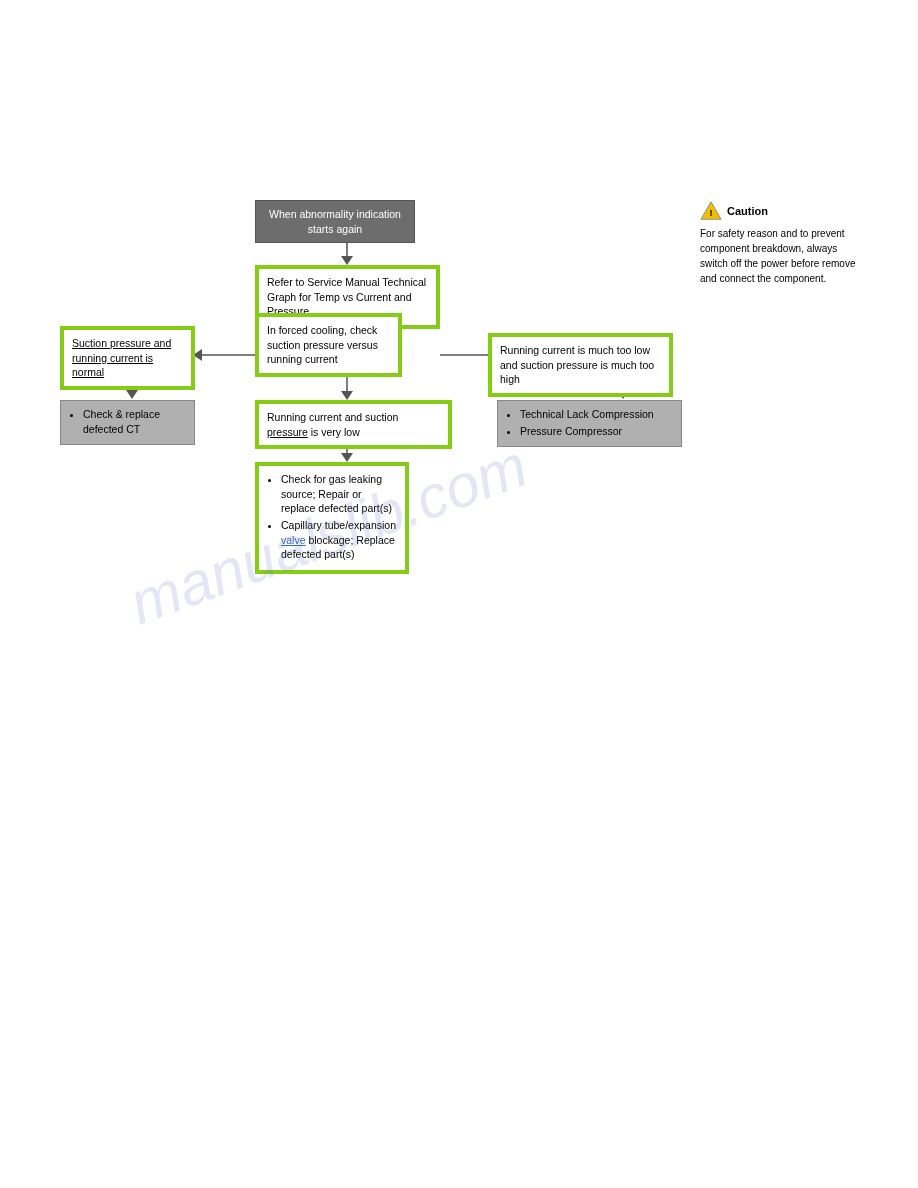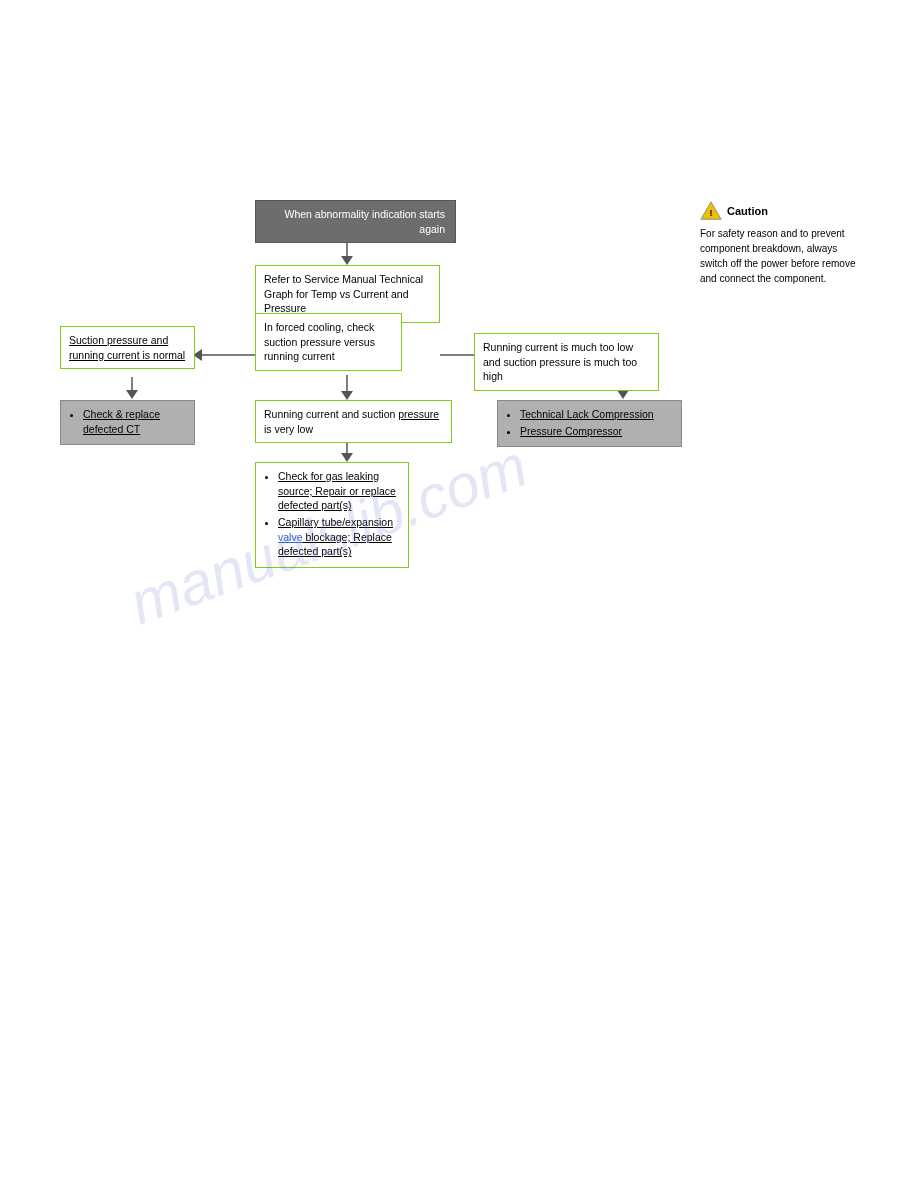--- a/index.html
+++ b/index.html
@@ -15,21 +15,21 @@
 
     .diagram-container {
       position: absolute;
       top: 200px;
       left: 60px;
       width: 800px;
     }
 
     
     .box {
-      border: 1px solid #84cc16;
+      border: 4px solid #84cc16;
       padding: 6px 8px;
       background: #fff;
       font-size: 10.5px;
       line-height: 1.4;
       position: absolute;
     }
 
     .box-dark {
       background: #6d6d6d;
       color: #fff;
@@ -85,21 +85,20 @@
       font-family: Arial, sans-serif;
       white-space: nowrap;
       pointer-events: none;
       user-select: none;
       font-style: italic;
     }
 
     ul.bullet-list {
       list-style: disc;
       padding-left: 14px;
-      text-decoration: underline;
     }
     ul.bullet-list li {
       margin-bottom: 2px;
     }
 
     .highlight-link {
       color: #3366cc;
       text-decoration: underline;
     }
   </style>
@@ -141,21 +140,21 @@
     <polygon points="281,253 293,253 287,262" fill="#555"></polygon>
 
     <line x1="72" y1="177" x2="72" y2="192" stroke="#555" stroke-width="1.5"></line>
     <polygon points="66,190 78,190 72,199" fill="#555"></polygon>
 
     <line x1="563" y1="177" x2="563" y2="192" stroke="#555" stroke-width="1.5"></line>
     <polygon points="557,190 569,190 563,199" fill="#555"></polygon>
 
   </svg>
 
-  <div class="box-dark" style="left:195px; top:0px; width:201px; text-align:right;">
+  <div class="box-dark" style="left:195px; top:0px; width:160px; text-align:center;">
     <span>When abnormality indication starts again</span>
   </div>
 
   <div class="box" style="left:195px; top:65px; width:185px;">
     <span>Refer to Service Manual Technical Graph for Temp vs Current and Pressure</span>
   </div>
 
   <div class="box" style="left:195px; top:113px; width:147px;">
     <span>In forced cooling, check suction pressure versus running current</span>
   </div>
@@ -174,21 +173,21 @@
     <span>Running current and suction <span style="text-decoration:underline;">pressure</span> is very low</span>
   </div>
 
   <div class="box" style="left:195px; top:262px; width:154px;">
     <ul class="bullet-list">
       <li>Check for gas leaking source; Repair or replace defected part(s)</li>
       <li>Capillary tube/expansion <span class="highlight-link">valve</span> blockage; Replace defected part(s)</li>
     </ul>
   </div>
 
-  <div class="box" style="left:414px; top:133px; width:185px;">
+  <div class="box" style="left:428px; top:133px; width:185px;">
     <span>Running current is much too low and suction pressure is much too high</span>
   </div>
 
   <div class="box-medium" style="left:437px; top:200px; width:185px;">
     <ul class="bullet-list">
       <li><span>Technical Lack Compression</span></li>
       <li><span>Pressure Compressor</span></li>
     </ul>
   </div>
 

